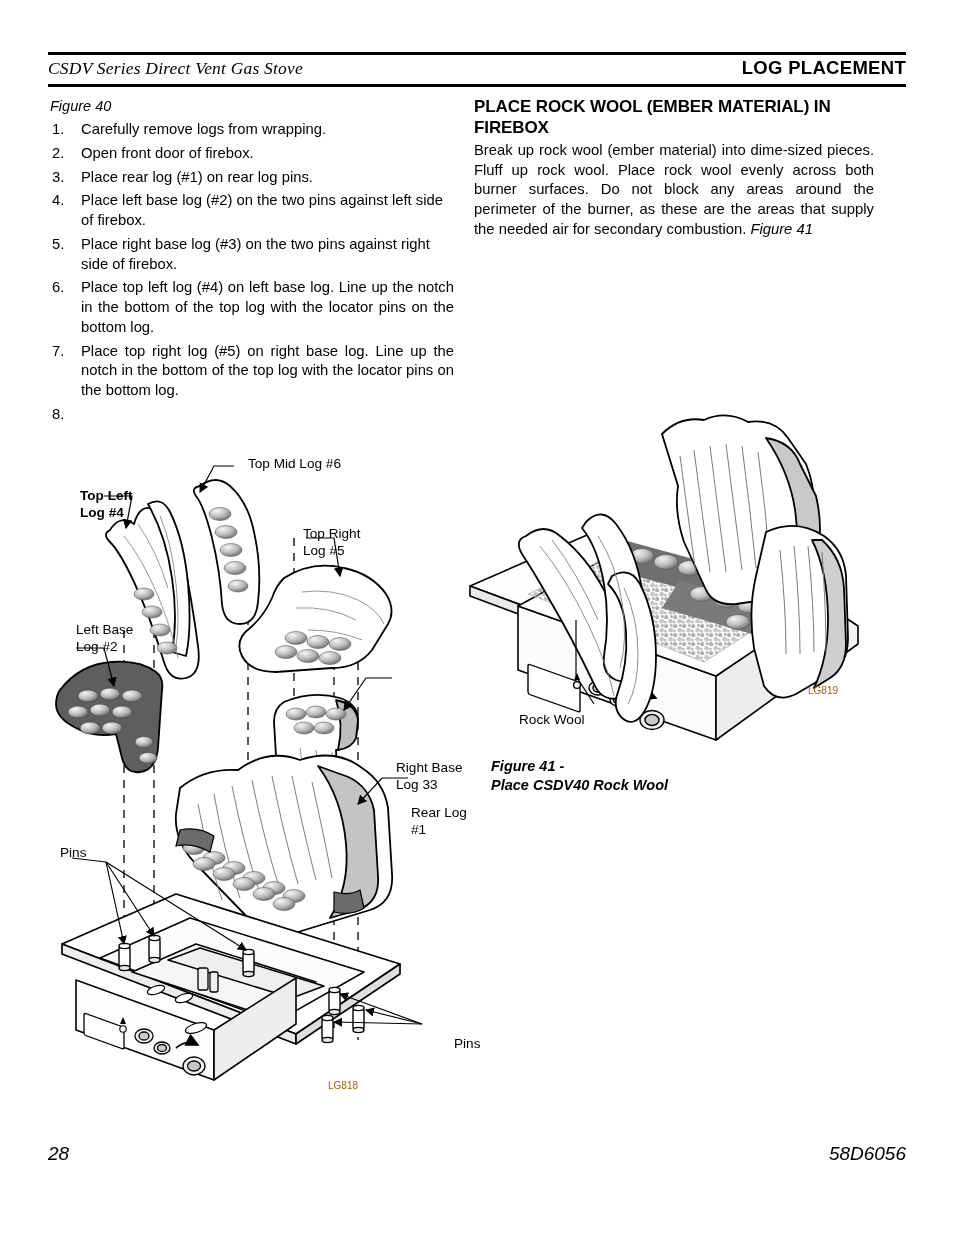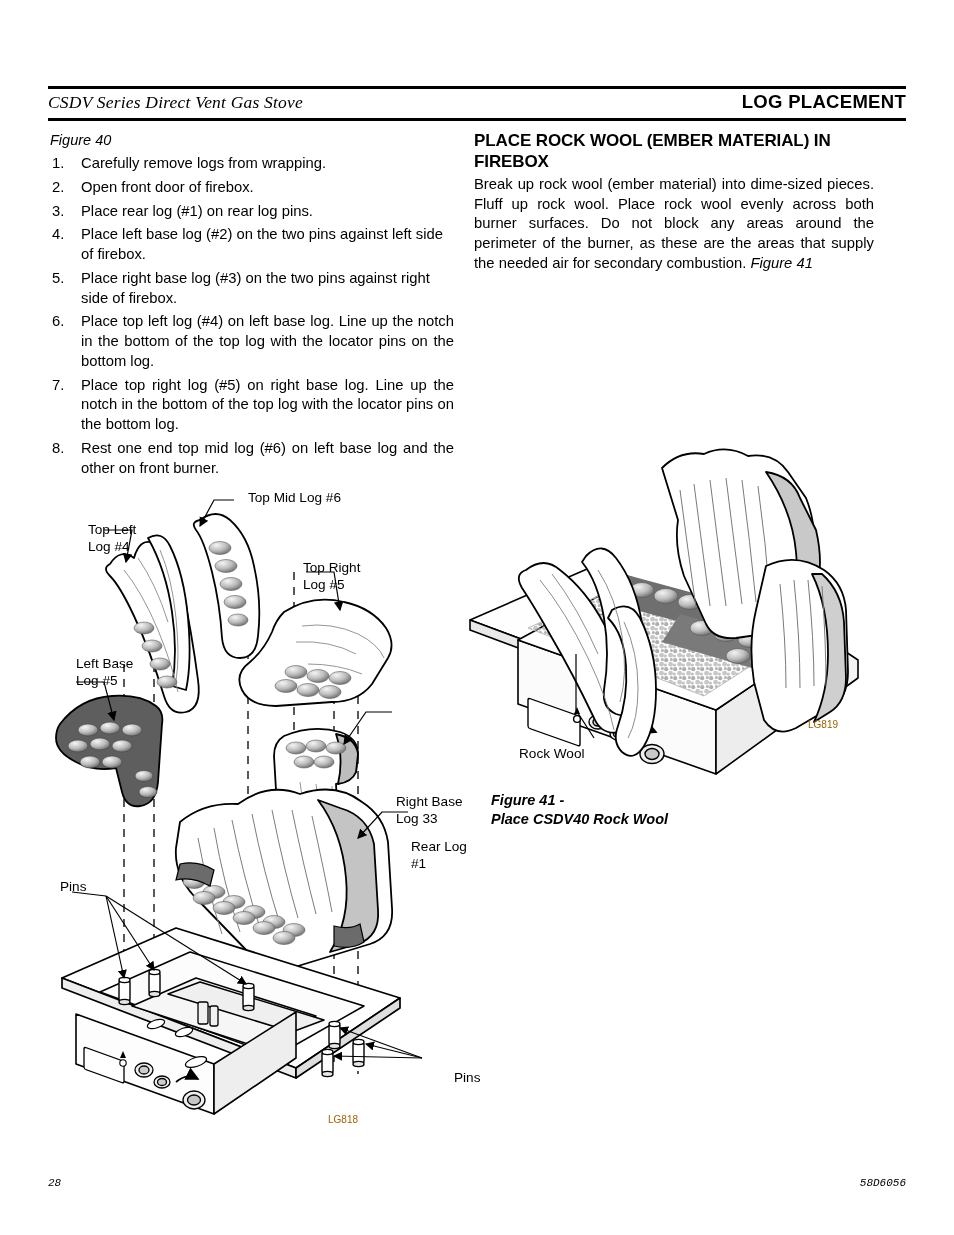--- a/index.html
+++ b/index.html
@@ -7,21 +7,21 @@
   body {
     width: 954px;
     height: 1235px;
     background: #ffffff;
     font-family: "Liberation Sans", sans-serif;
     color: #000000;
     position: relative;
     overflow: hidden;
   }
 
-  .page { position: absolute; left: 0; top: 0; width: 954px; height: 890px; margin-top: 34px; }
+  .page { position: absolute; left: 0; top: 0; width: 954px; height: 890px; }
 
   
   .header {
     position: absolute;
     left: 48px; top: 52px; width: 858px;
   }
   .rule-top { height: 3px; background: #000; width: 100%; }
   .rule-bottom { height: 3px; background: #000; width: 100%; margin-top: 2px; }
   .header-row {
     display: flex; justify-content: space-between; align-items: baseline;
@@ -117,23 +117,23 @@
     font-size: 10px;
     color: #a16207;
   }
 
   svg { display: block; overflow: visible; }
 
   
   .footer {
     position: absolute; left: 48px; top: 1143px; width: 858px;
     display: flex; justify-content: space-between;
-    font-family: Liberation Mono, monospace;
+    font-family: Liberation Sans, sans-serif;
     font-style: italic;
-    font-size: 11px;
+    font-size: 19px;
   }
 </style>
 </head>
 <body>
 
 <div class="page">
 
   <div class="header">
     <div class="rule-top"></div>
     <div class="header-row">
@@ -146,21 +146,21 @@
   <div class="col-left">
     <div class="fig-ref">Figure 40</div>
     <ol class="steps">
       <li><span class="num">1.</span><span>Carefully remove logs from wrapping.</span></li>
       <li><span class="num">2.</span><span>Open front door of firebox.</span></li>
       <li><span class="num">3.</span><span>Place rear log (#1) on rear log pins.</span></li>
       <li><span class="num">4.</span><span>Place left base log (#2) on the two pins against left side of firebox.</span></li>
       <li><span class="num">5.</span><span>Place right base log (#3) on the two pins against right side of firebox.</span></li>
       <li class="justify"><span class="num">6.</span><span>Place top left log (#4) on left base log. Line up the notch in the bottom of the top log with the locator pins on the bottom log.</span></li>
       <li class="justify"><span class="num">7.</span><span>Place top right log (#5) on right base log. Line up the notch in the bottom of the top log with the locator pins on the bottom log.</span></li>
-      <li class="justify"><span class="num">8.</span><span>Rest one end top mid log (#6) on left base log and the other on front burner.</span></li>
+      <li class="justify"><span class="num">8.</span></li>
     </ol>
   </div>
 
   <div class="col-right">
     <h2 class="section-title">PLACE ROCK WOOL (EMBER MATERIAL) IN FIREBOX</h2>
     <p class="body-p"><span>Break up rock wool (ember material) into dime-sized pieces. Fluff up rock wool. Place rock wool evenly across both burner surfaces. Do not block any areas around the perimeter of the burner, as these are the areas that supply the needed air for secondary combustion. </span><span class="ital">Figure 41</span></p>
   </div>
 
   <div class="figure" id="figure-41">
     <svg width="420" height="420" viewBox="0 0 420 420">
@@ -515,26 +515,26 @@
         <path d="M56 44 L84 44 L78 76" marker-end="url(#arw)"></path>
         <path d="M258 86 L286 86 L292 124" marker-end="url(#arw)"></path>
         <path d="M28 196 L56 196 L66 234" marker-end="url(#arw)"></path>
         <path d="M344 226 L318 226 L296 258" marker-end="url(#arw)"></path>
         <path d="M360 326 L334 326 L310 352" marker-end="url(#arw)"></path>
       </g>
     </svg>
   </div>
 
   <div class="callout" style="left:248px; top:456px;">Top Mid Log #6</div>
-  <div class="callout" style="left:88px; top:488px;">Top Left
+  <div class="callout" style="left:80px; top:488px;font-weight:bold;">Top Left
 Log #4</div>
   <div class="callout" style="left:303px; top:526px;">Top Right
 Log #5</div>
   <div class="callout" style="left:76px; top:622px;">Left Base
-Log #5</div>
+Log #2</div>
   <div class="callout" style="left:396px; top:760px;">Right Base
 Log 33</div>
   <div class="callout" style="left:411px; top:805px;">Rear Log
 #1</div>
   <div class="callout" style="left:60px; top:845px;">Pins</div>
   <div class="callout" style="left:454px; top:1036px;">Pins</div>
   <div class="partcode" style="left:328px; top:1080px;">LG818</div>
 
   <div class="footer">
     <span>28</span>

